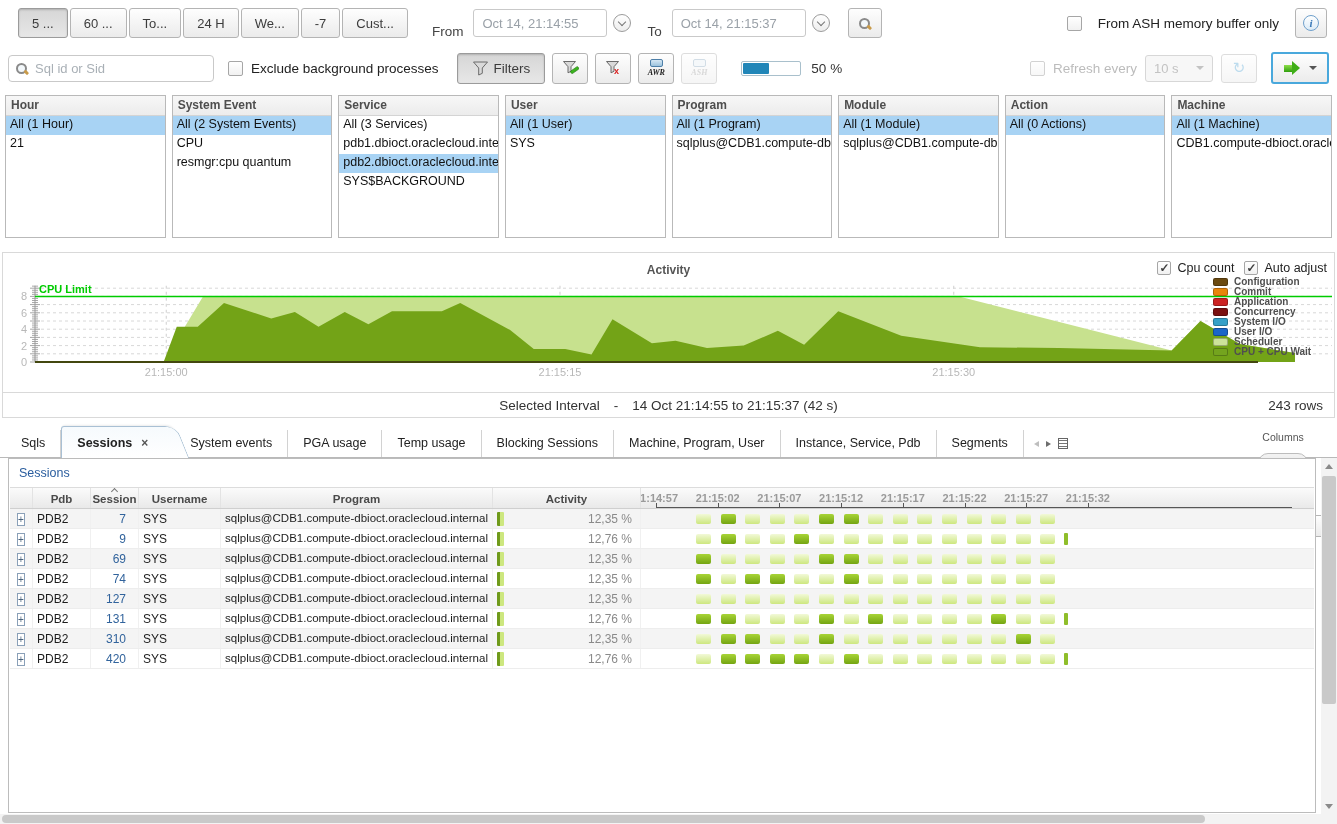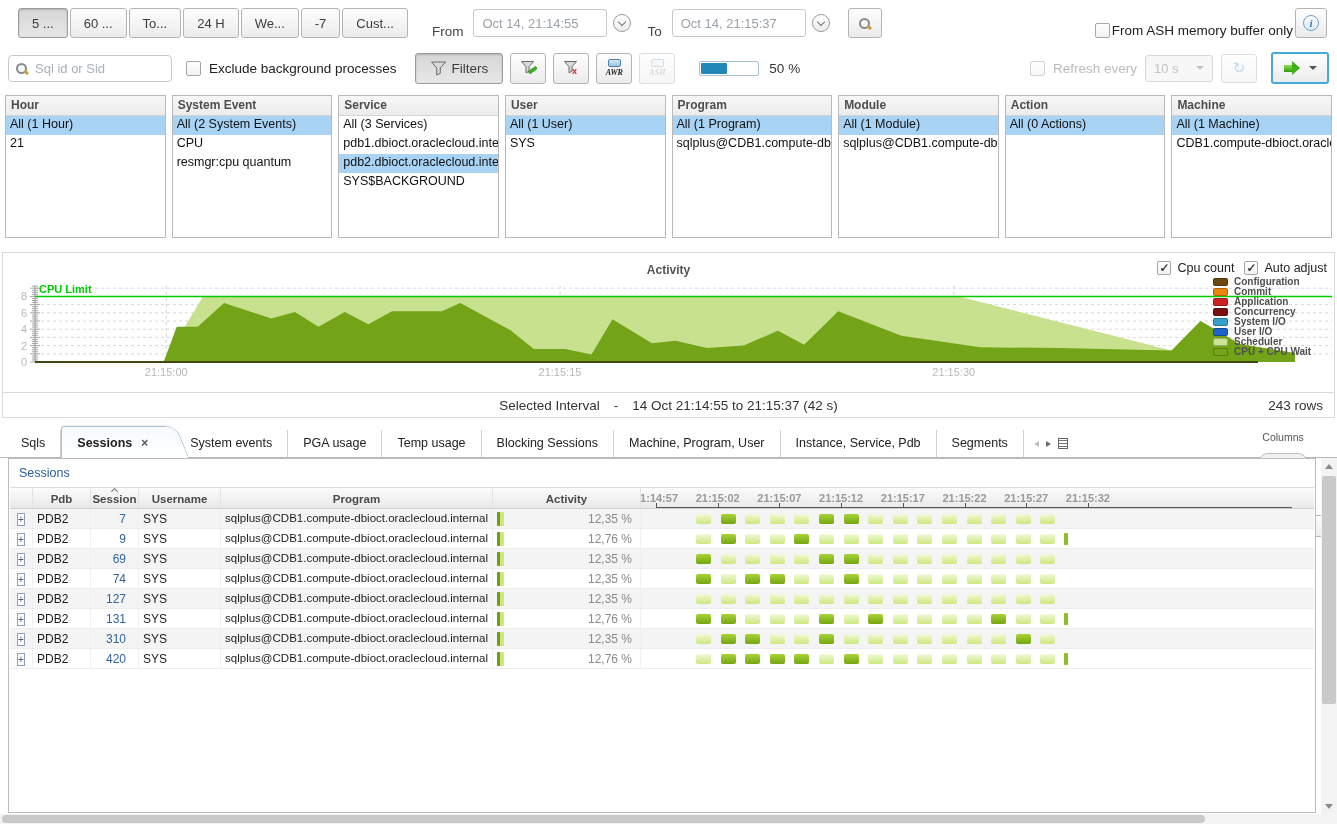--- a/index.html
+++ b/index.html
@@ -43,31 +43,31 @@
 
   
   #toolbar1 { top:0; left:0; right:0; height:46px; display:flex; align-items:center; padding-left:18px; }
   .range-btn { height:30px; padding:0 13px; margin-right:2px; }
   #from-label, #to-label { font-size:13.5px; color:#444; margin:16px 10px 0 22px; }
   #to-label { margin-left:12px; }
   .date-input { width:134px; height:28px; border:1px solid #c9c9c9; border-radius:3px;
                 color:#9aa1a8; font-size:13px; padding:0 8px; font-family:"Liberation Sans",sans-serif; }
   .picker-ic { margin:0 4px 0 6px; }
   #search-btn { width:34px; height:30px; margin-left:14px; }
-  #tb1-right { position:absolute; right:10px; top:8px; display:flex; align-items:flex-end; gap:2px; }
+  #tb1-right { position:absolute; right:10px; top:8px; display:flex; align-items:center; gap:16px; }
   #ash-label { font-size:13.5px; color:#222; }
   #info-btn { width:32px; height:30px; }
   .info-glyph { width:16px; height:16px; border:1px solid #6fa0cc; border-radius:50%;
                 color:#3a79b8; font:italic bold 11px "Liberation Serif",serif;
                 display:inline-flex; align-items:center; justify-content:center;
                 background:linear-gradient(#fff,#dcebf7); }
 
   
   #toolbar2 { top:46px; left:0; right:0; height:44px; display:flex; align-items:center; padding-left:8px; }
-  #sql-search { width:164px; height:27px; border:1px solid #c9c9c9; border-radius:4px;
+  #sql-search { width:206px; height:27px; border:1px solid #c9c9c9; border-radius:4px;
                 font-size:13px; color:#555; padding:0 8px 0 26px; font-family:"Liberation Sans",sans-serif;}
   #sql-search::placeholder { color:#a9b0b6; }
   #sql-search-wrap { position:relative; }
   #sql-search-wrap .lens { position:absolute; left:7px; top:7px; }
   #excl-wrap { display:flex; align-items:center; gap:8px; margin-left:14px; }
   #excl-label { font-size:13.5px; color:#222; }
   #filters-btn { height:31px; padding:0 14px; margin-left:18px; font-size:13.5px; }
   .ico-btn { width:36px; height:31px; margin-left:7px; }
   .awr-ico { display:flex; flex-direction:column; align-items:center; line-height:1; }
   .awr-ico .cam { width:13px; height:8px; border:1px solid #4d7fa8; border-radius:2px;

